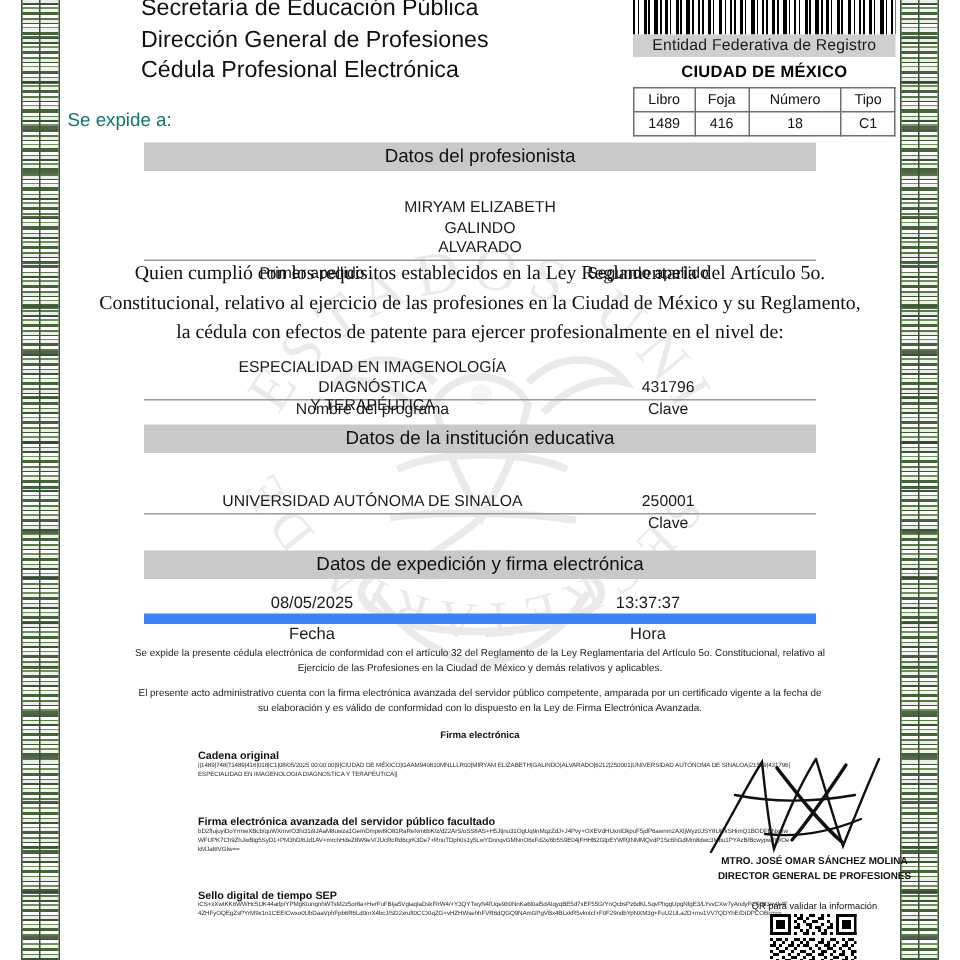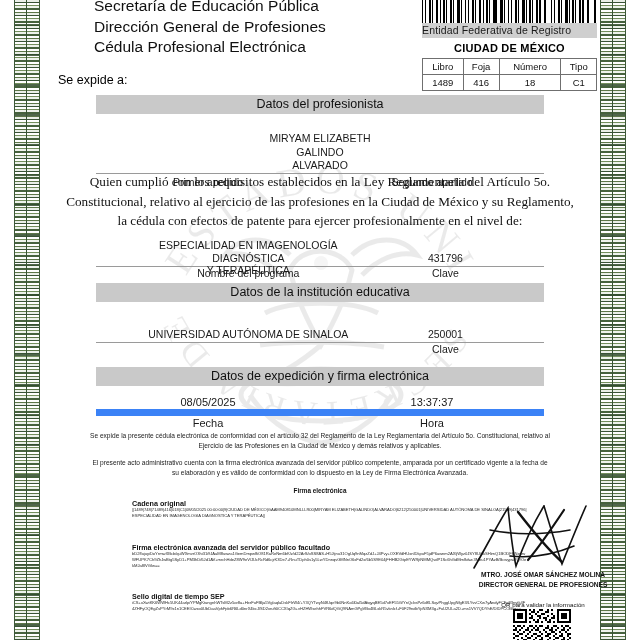--- a/index.html
+++ b/index.html
@@ -101,21 +101,21 @@
     background-image: repeating-linear-gradient(90deg,
       #000 0px, #000 1.5px, #fff 1.5px, #fff 3px,
       #000 3px, #000 4px, #fff 4px, #fff 7px,
       #000 7px, #000 9px, #fff 9px, #fff 10px,
       #000 10px, #000 11px, #fff 11px, #fff 14px,
       #000 14px, #000 16.5px, #fff 16.5px, #fff 18px,
       #000 18px, #000 19px, #fff 19px, #fff 21.5px);
   }
   .reg-label {
     background: #cfcfcf;
-    text-align: left;
+    text-align: center;
     font-size: 10.5px;
     color: #1a1a1a;
     padding: 1px 0 1.5px;
     letter-spacing: 0.15px;
   }
   .reg-state {
     text-align: center;
     font-size: 11px;
     font-weight: bold;
     color: #000;
@@ -130,23 +130,23 @@
   }
   table.reg-table td {
     border: 1px solid #6f6f6f;
     text-align: center;
     padding: 2px 1px;
     height: 15px;
   }
 
   .se-expide {
     position: absolute;
-    left: 16px; top: 73px;
+    left: 3px; top: 73px;
     font-size: 12.5px;
-    color: #000000;
+    color: #0f766e;
   }
 
   
   .section-bar {
     position: absolute;
     left: 54px; right: 54px;
     height: 19px;
     background: #c9c9c9;
     text-align: center;
     font-size: 12.5px;

